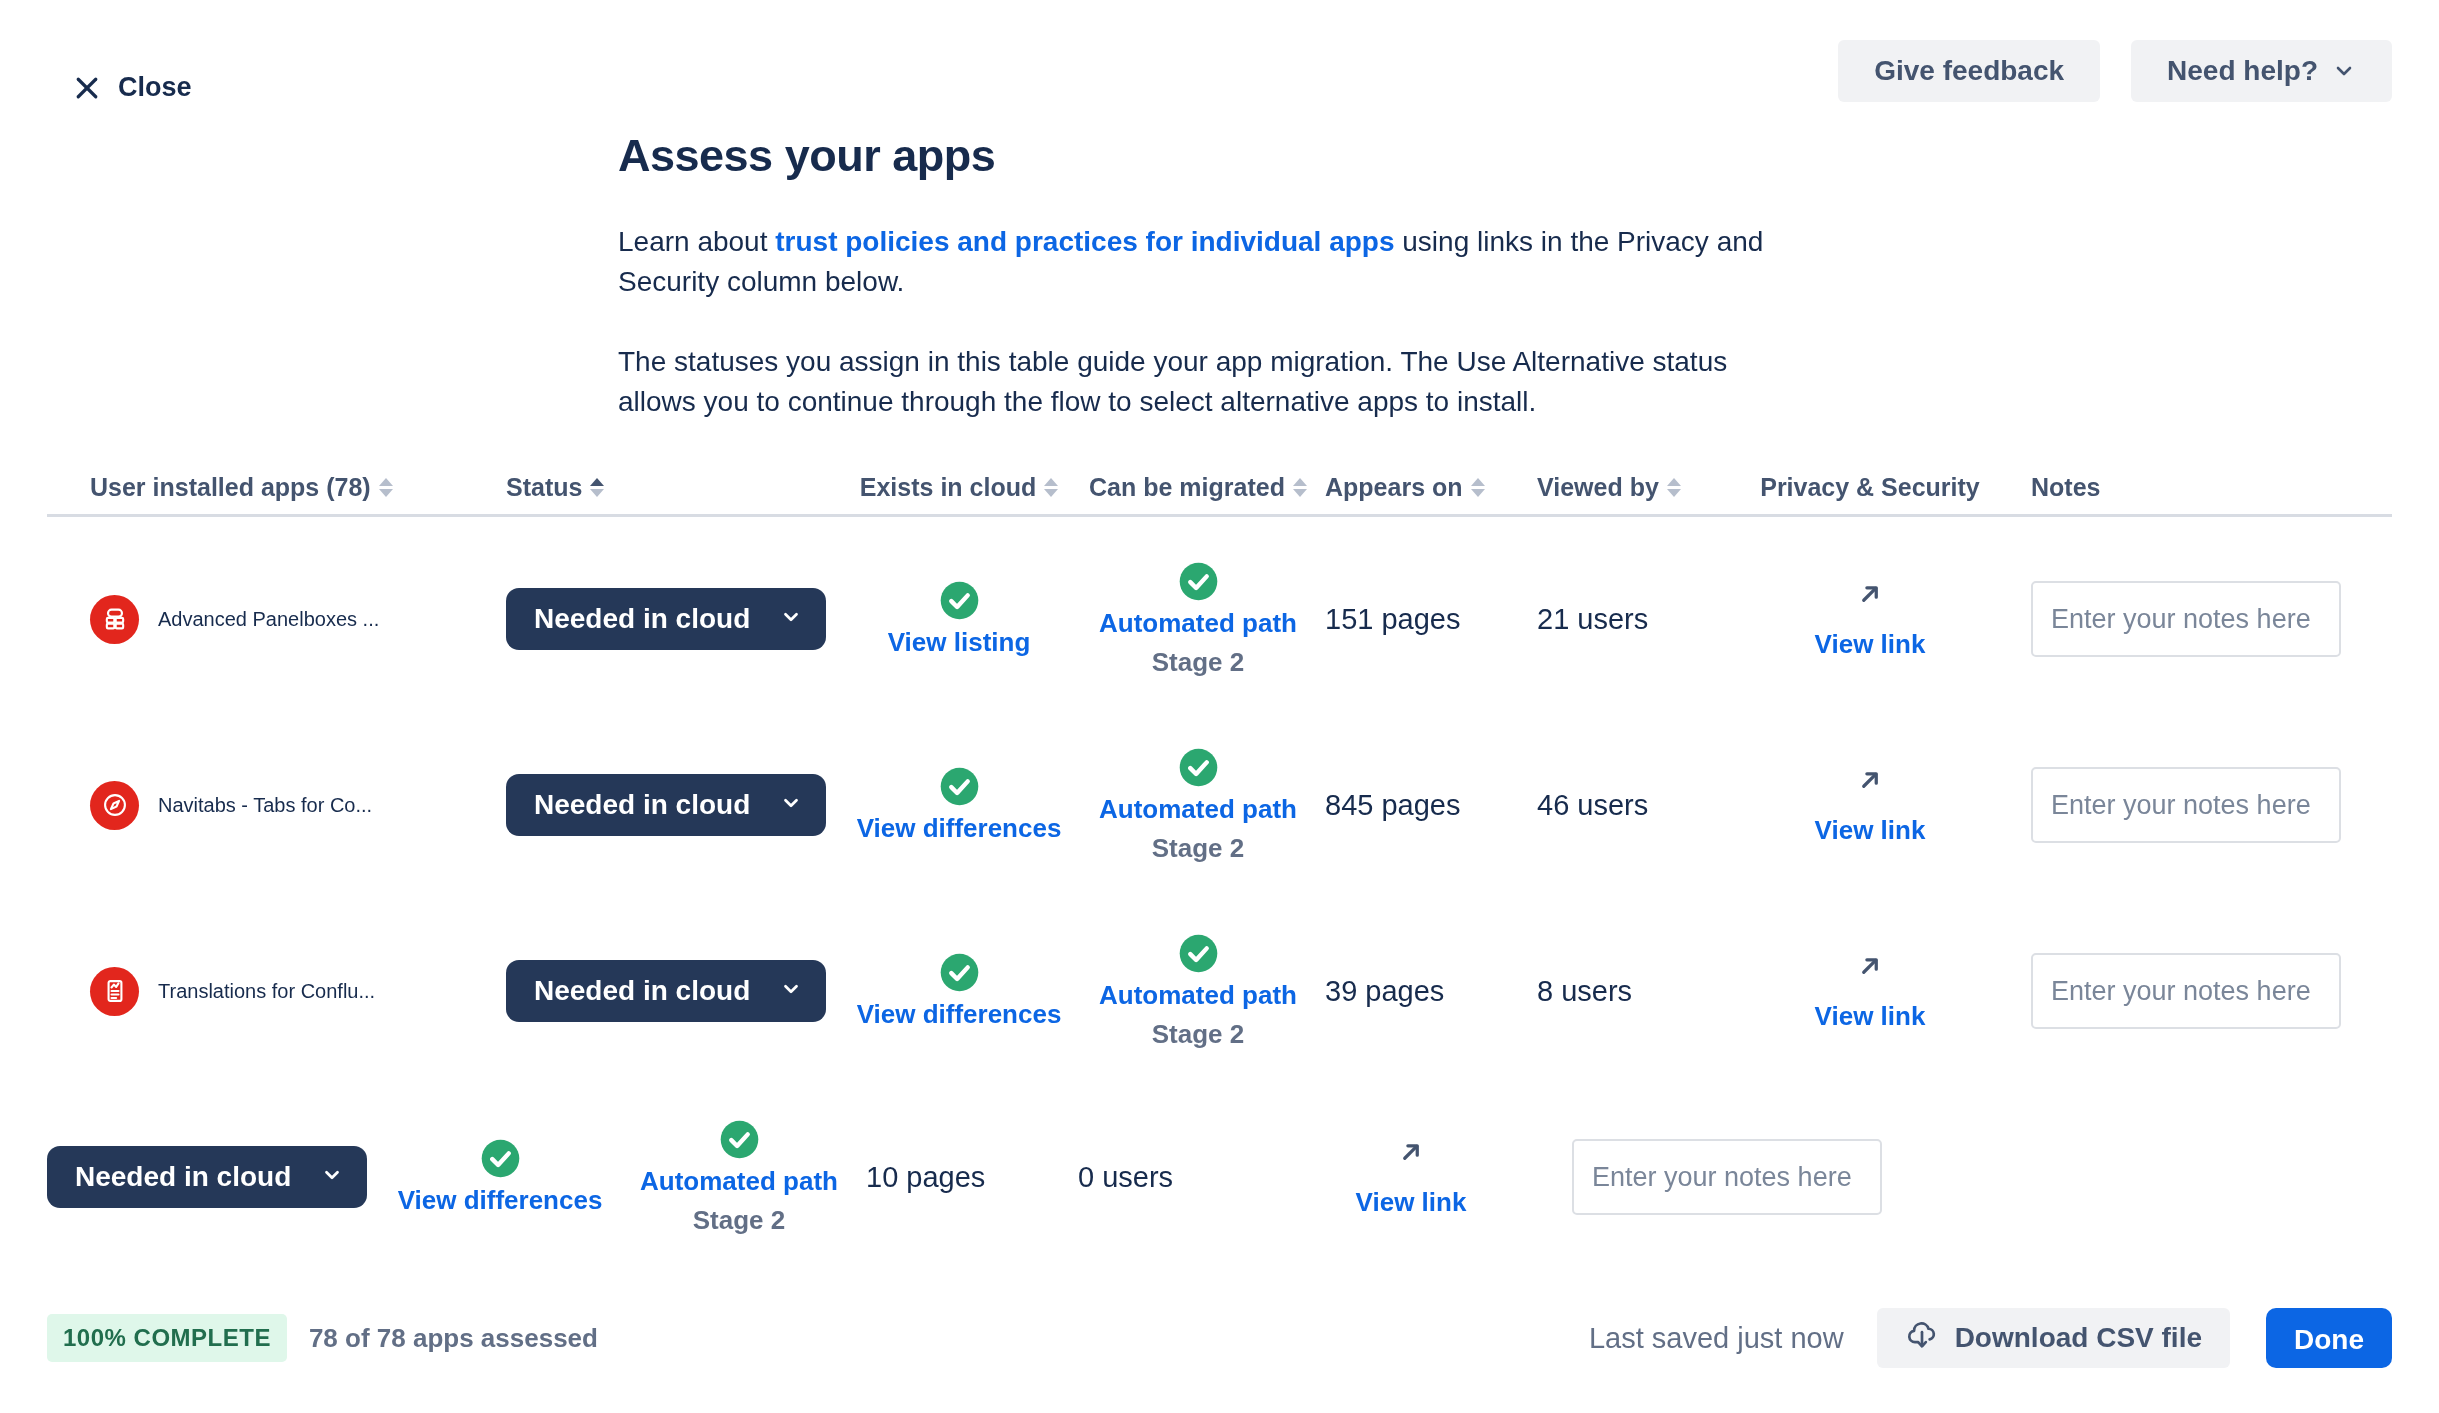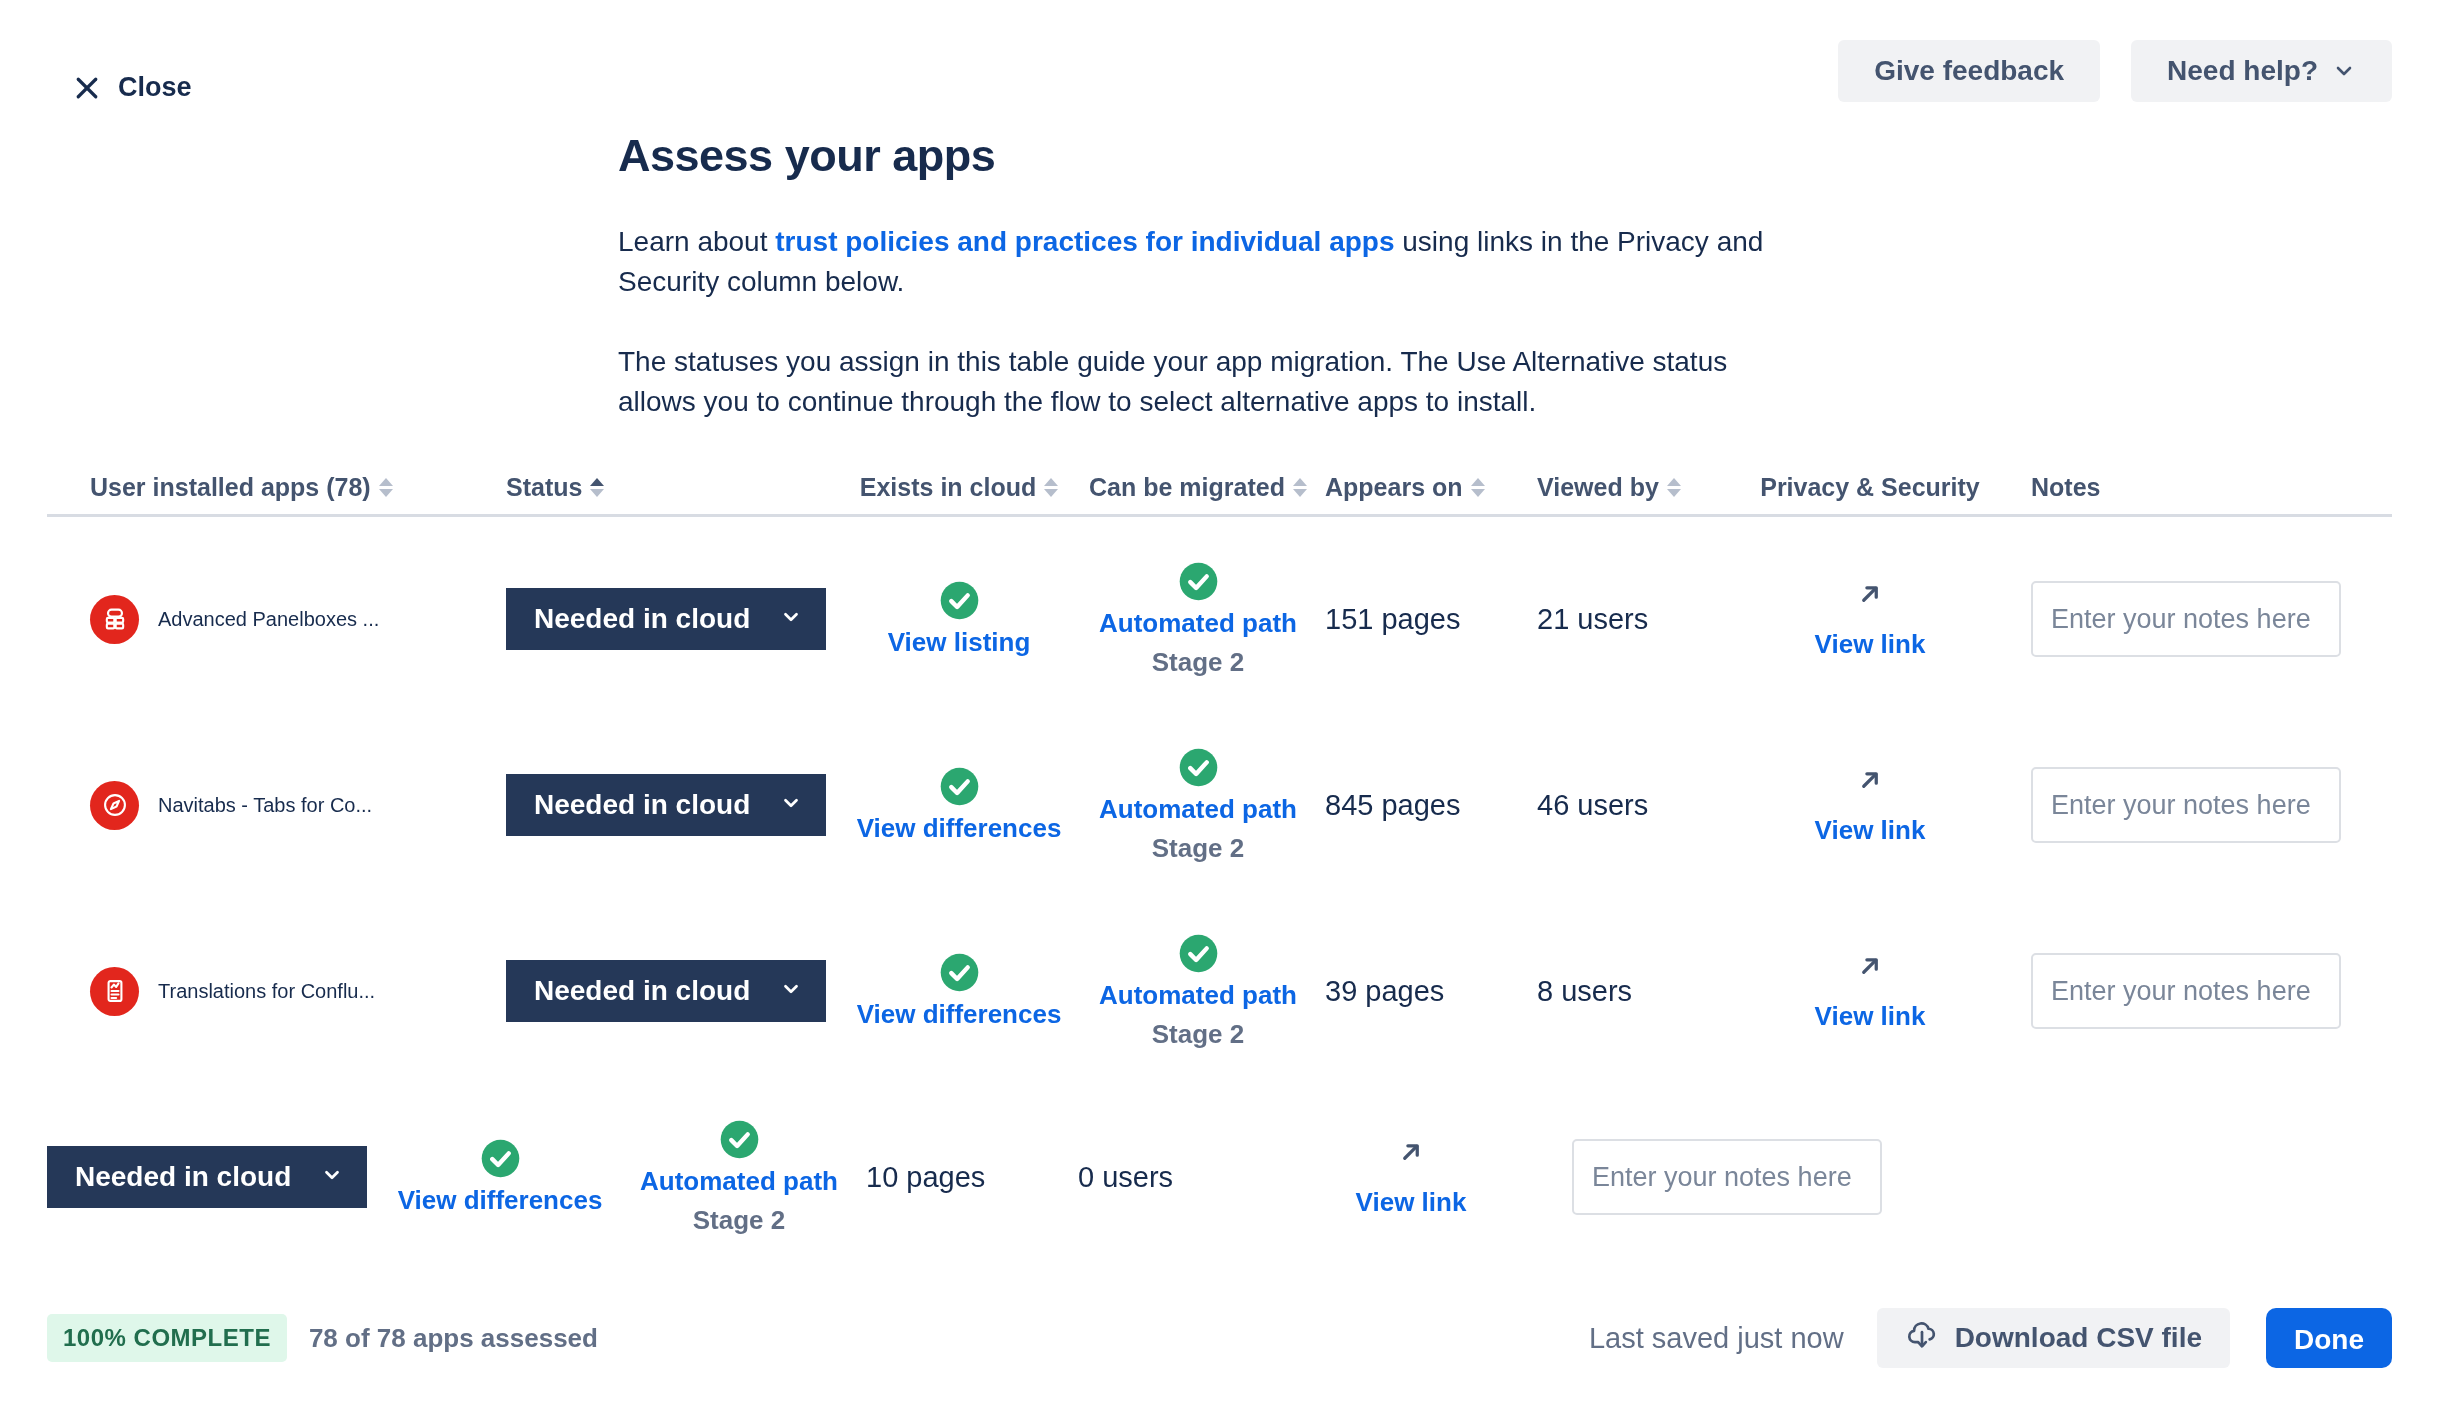--- a/index.html
+++ b/index.html
@@ -69,21 +69,21 @@
   .app-icon{
     width:49px; height:49px; border-radius:50%; background:var(--red);
     display:flex; align-items:center; justify-content:center; flex:none;
   }
   .app-icon svg{display:none;}
   .app-icon svg.show{display:block;}
   .app-name{font-size:20px; color:var(--navy); white-space:nowrap;}
   .status-btn{
     display:flex; align-items:center; justify-content:space-between;
     width:320px; height:62px; padding:0 24px 0 28px;
-    background:var(--btn-navy); color:#fff; border:none; border-radius:0; cursor:pointer;
+    background:var(--btn-navy); color:#fff; border:none; border-radius:13px; cursor:pointer;
     font-family:inherit; font-size:28px; font-weight:600;
   }
   .stack{display:flex; flex-direction:column; align-items:center; gap:6px;}
   .check{width:41px; height:41px; display:block;}
   .cell-link{font-size:26px; font-weight:600; color:var(--link); text-decoration:none; cursor:pointer; white-space:nowrap;}
   .stage{font-size:26px; font-weight:600; color:var(--muted); margin-top:2px;}
   .metric{font-size:29px; color:var(--navy); white-space:nowrap;}
   .privacy-stack{display:flex; flex-direction:column; align-items:center; gap:16px;}
   .notes-input{
     width:310px; height:76px; padding:0 18px;

